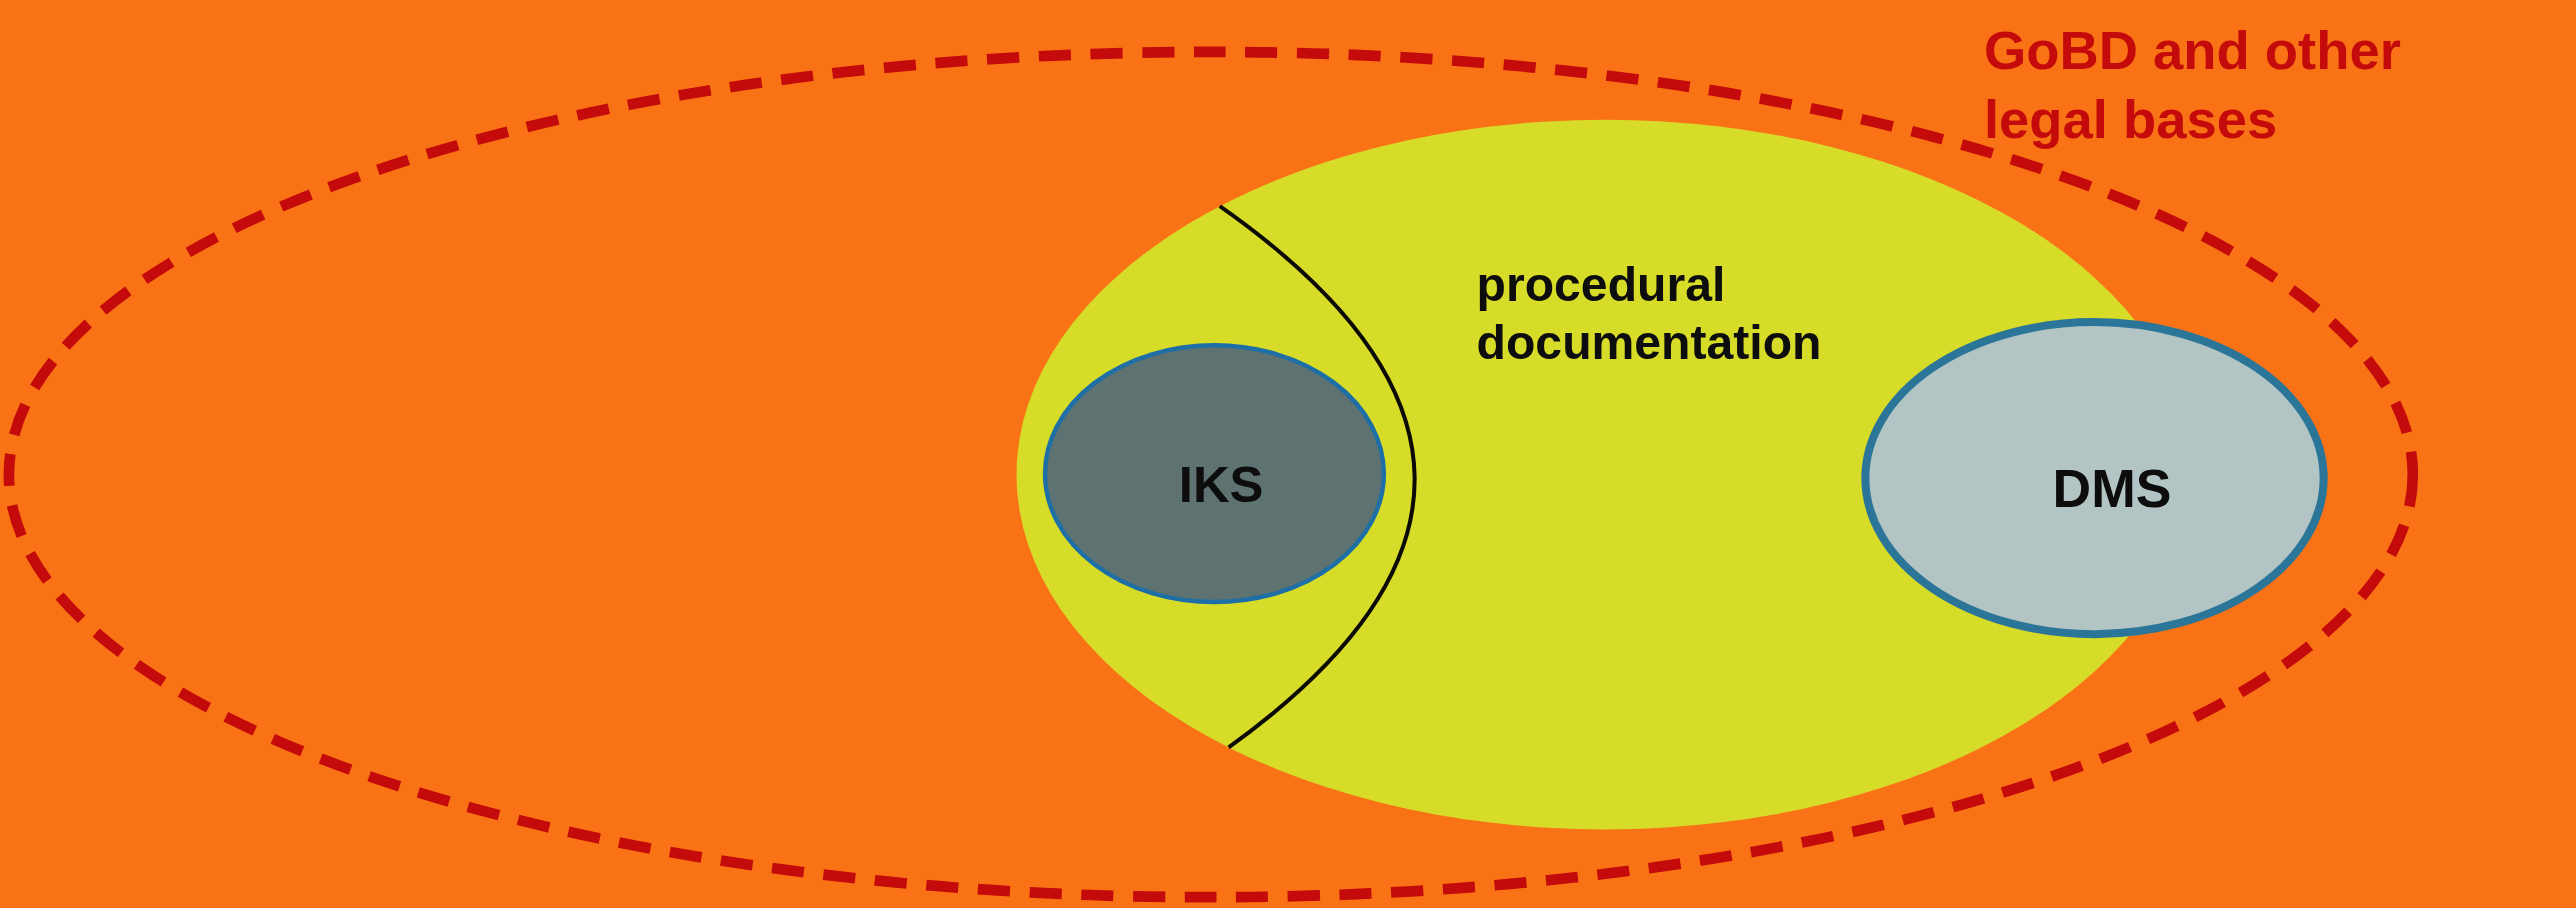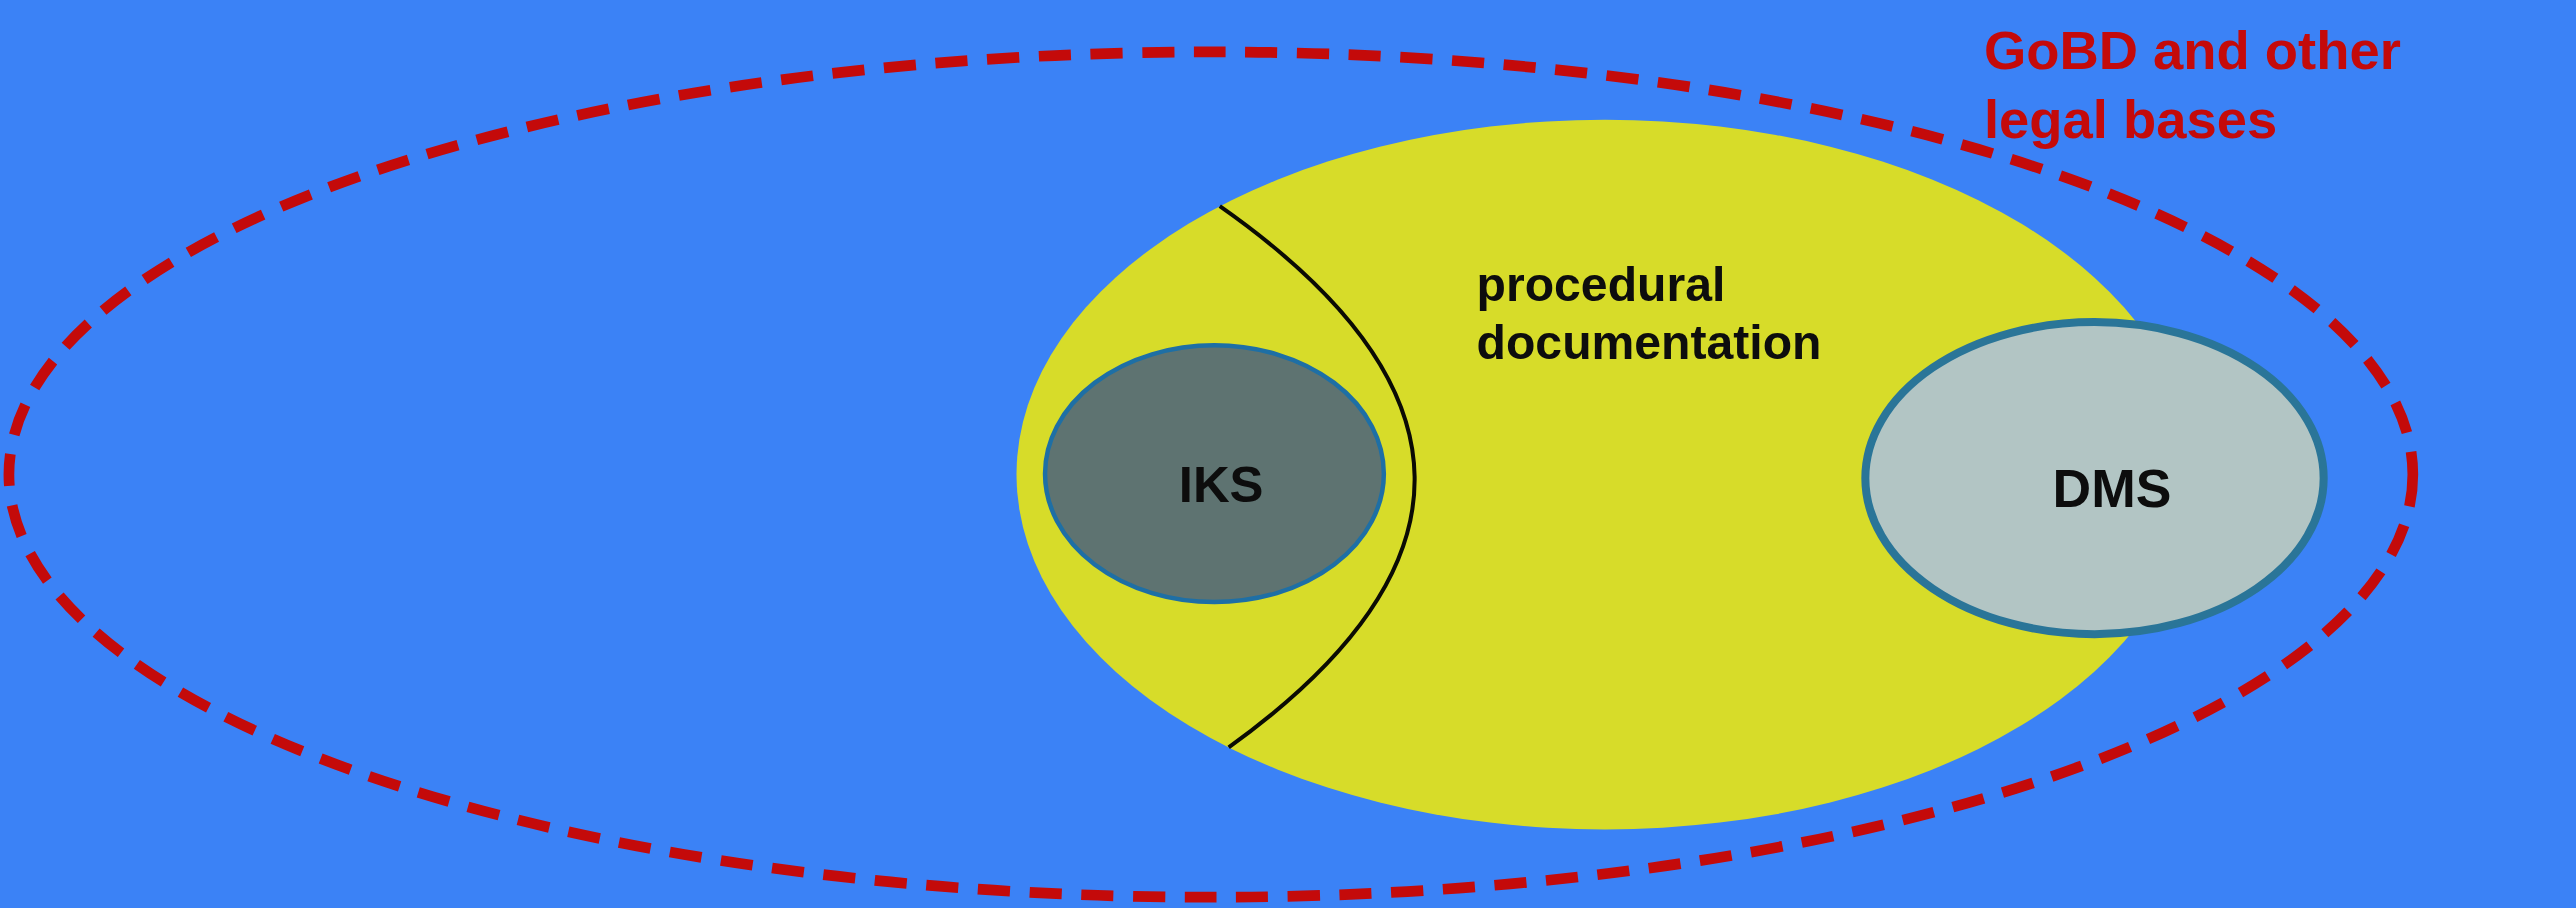--- a/index.html
+++ b/index.html
@@ -4,21 +4,21 @@
 <style>
   html, body {
     margin: 0;
     padding: 0;
     background: #000000;
   }
   #canvas {
     position: relative;
     width: 2576px;
     height: 909px;
-    background: #3b82f6;
+    background: #f97316;
     overflow: hidden;
     font-family: "Liberation Sans", sans-serif;
   }
   #diagram-svg {
     position: absolute;
     left: 0;
     top: 0;
     display: block;
   }
   text {

